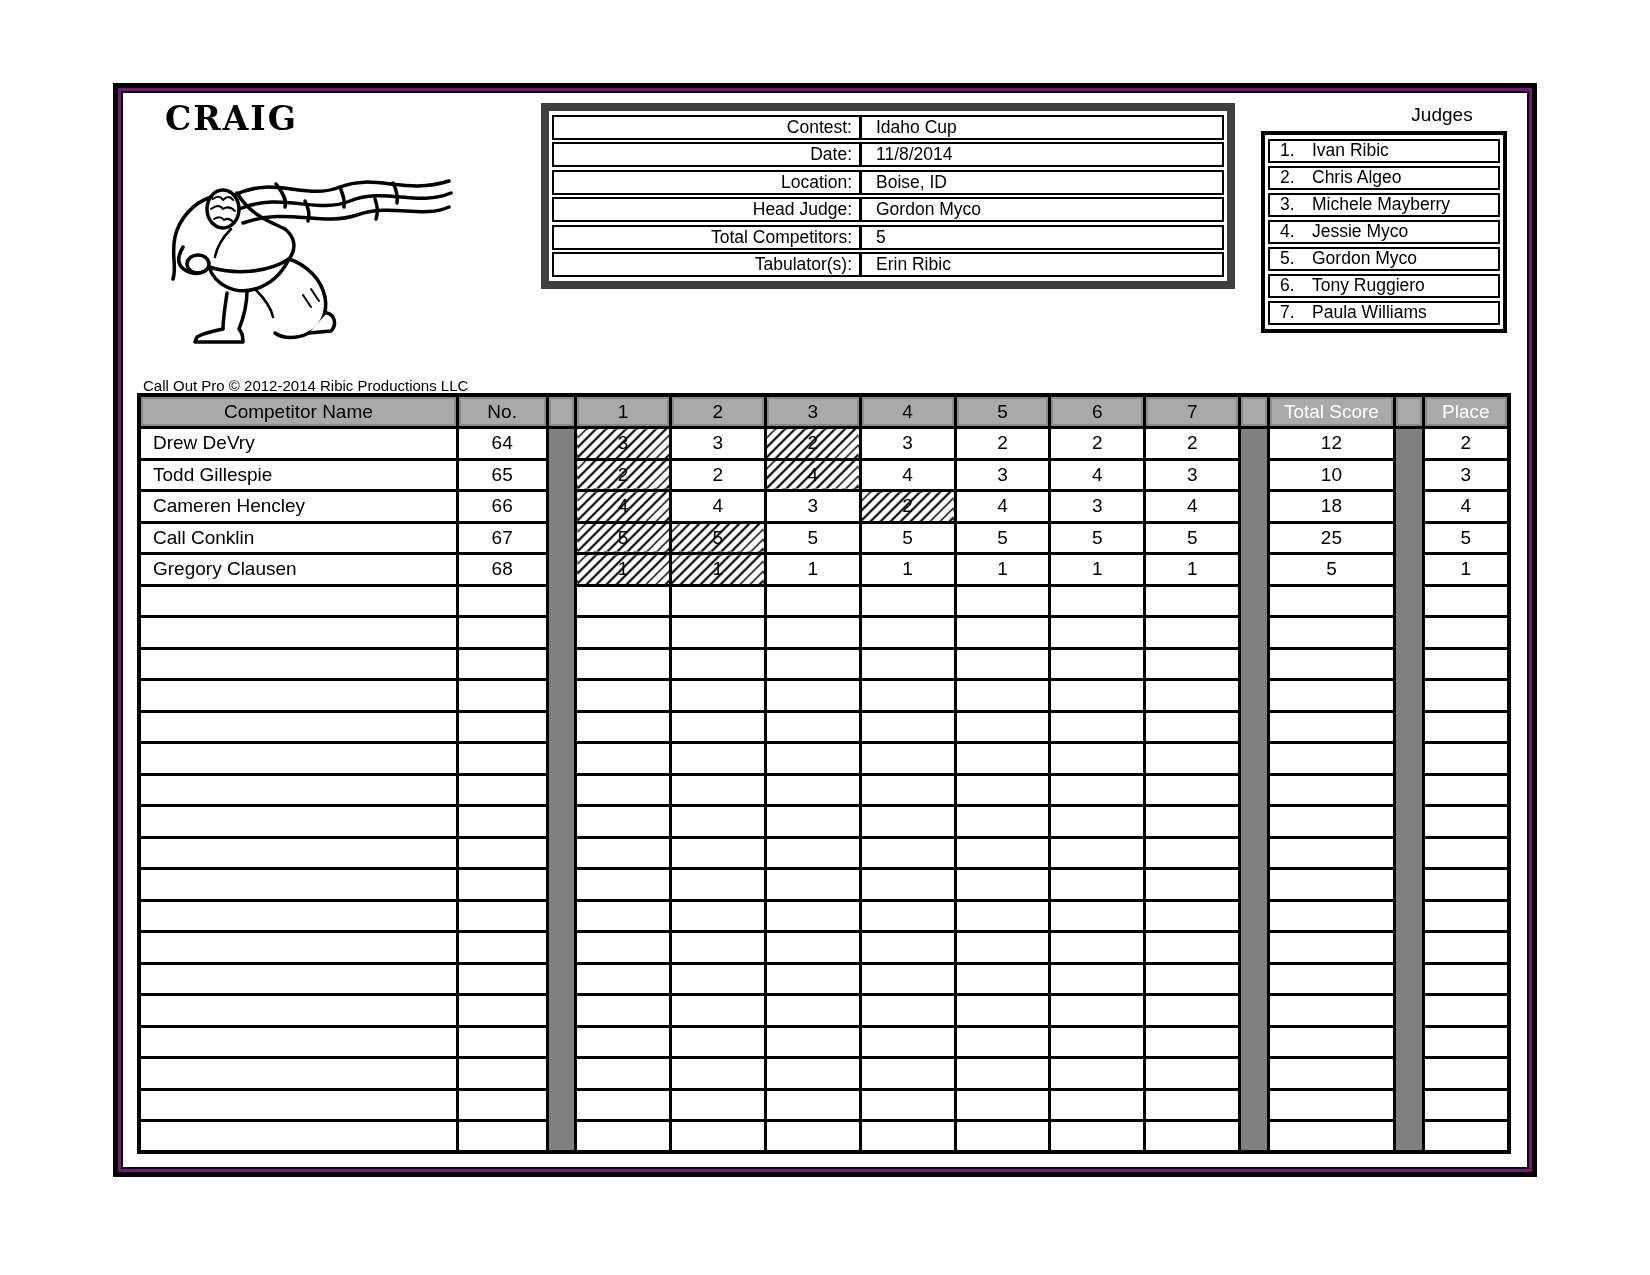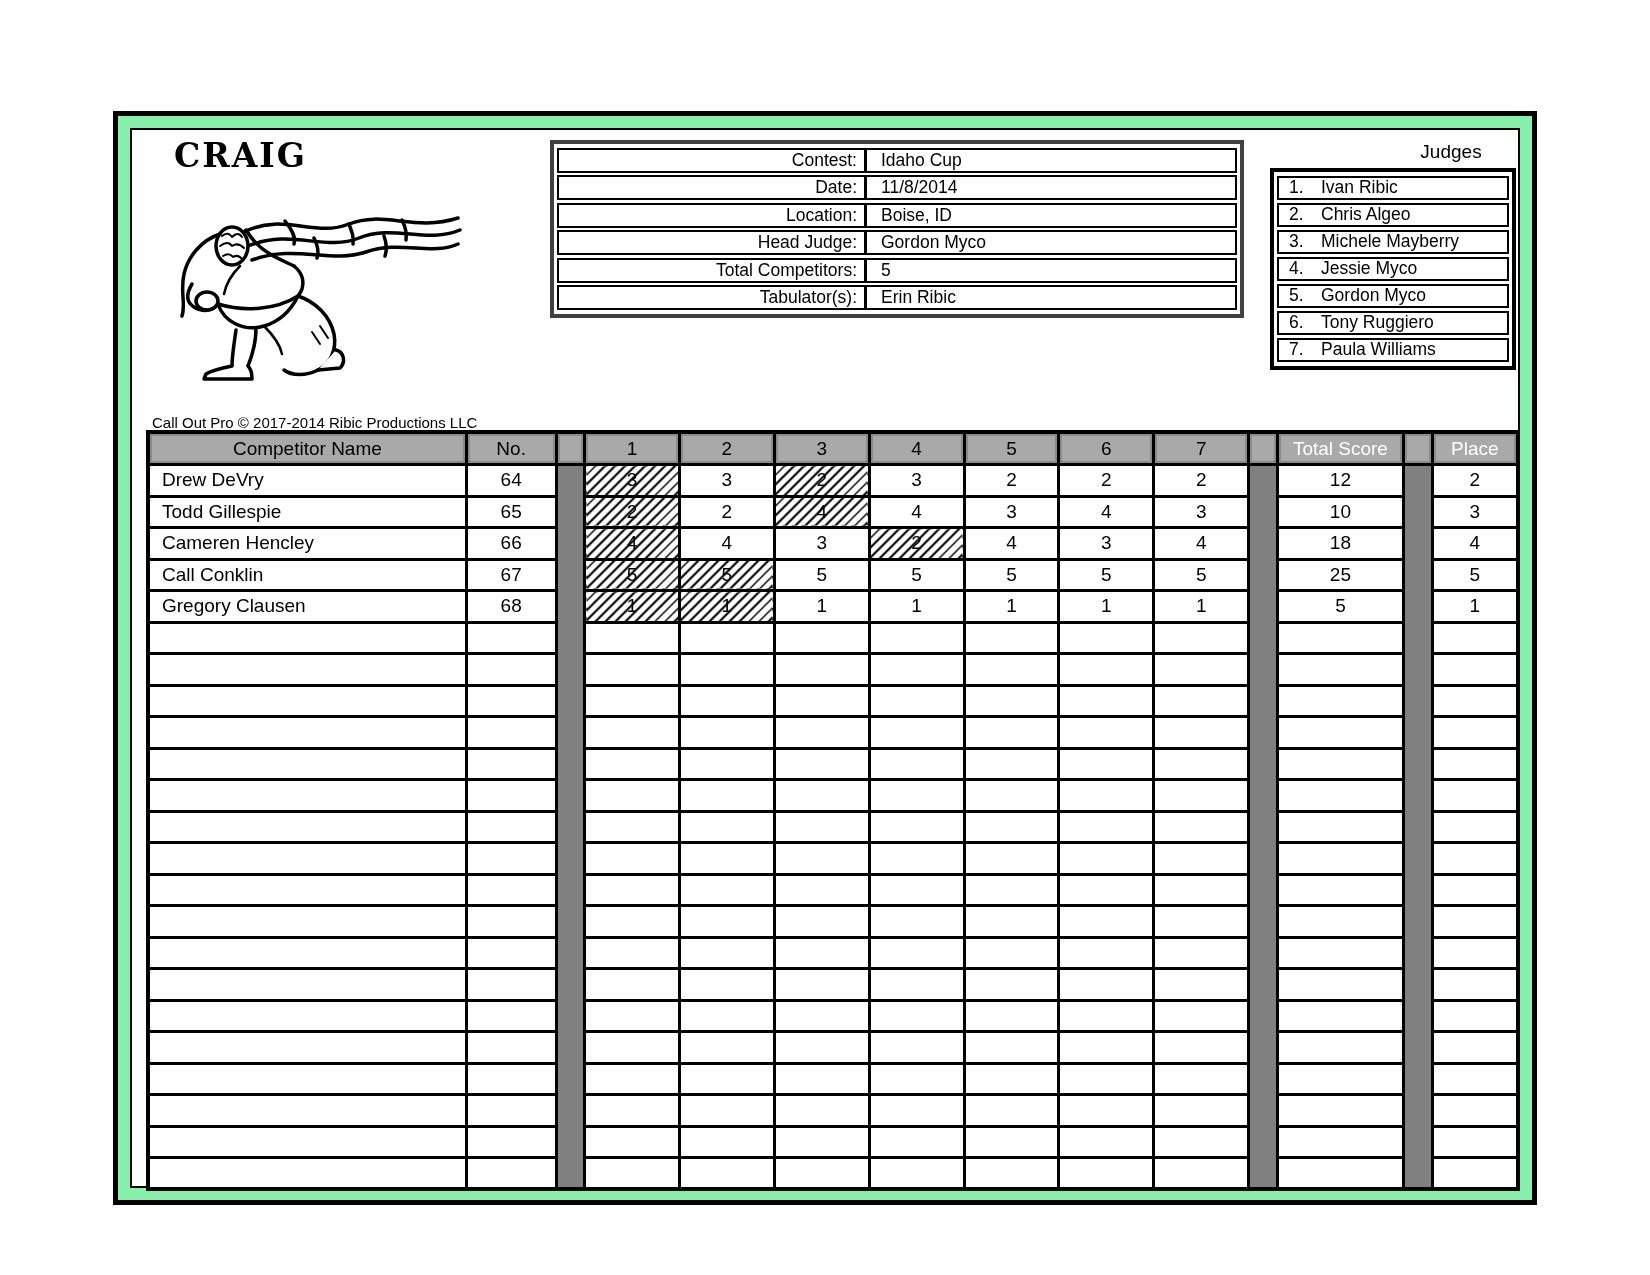--- a/index.html
+++ b/index.html
@@ -3,39 +3,39 @@
 <meta charset="utf-8">
 <style>
   html,body { margin:0; padding:0; background:#ffffff; }
   #stage {
     position:relative; width:1650px; height:1275px; background:#ffffff;
     font-family:"Liberation Sans", sans-serif; color:#000; overflow:hidden;
   }
   
   .sheet {
     position:absolute; left:113px; top:83px; width:1424px; height:1094px;
-    border:5px solid #000; box-sizing:border-box; padding:12px; background:#86efac;margin-top:28px;
+    border:5px solid #000; box-sizing:border-box; padding:3px; background:#701a75;
   }
   .sheet-inner {
     position:relative; width:100%; height:100%;
     border:2px solid #000; box-sizing:border-box; background:#fff;
   }
   
   .logo-text { position:absolute; left:42px; top:8px; line-height:36px; }
   .logo-line {
     font-family:"DejaVu Serif", serif; font-weight:900; font-size:33px;
     letter-spacing:2px; color:#000; white-space:nowrap;
   }
   .logo-fig { position:absolute; left:12px; top:74px; }
   
   .copyright { position:absolute; left:20px; top:284px; font-size:15px; color:#000; }
   
   .contest-box {
     position:absolute; left:418px; top:10px; width:694px;
-    border:4px solid #404040; box-sizing:border-box; background:#fff; padding:1px 0;
+    border:8px solid #404040; box-sizing:border-box; background:#fff; padding:1px 0;
   }
   .cinfo-row {
     display:flex; align-items:center; height:25px; margin:2.5px 3px;
     border:2px solid #000; box-sizing:border-box;
   }
   .cinfo-label {
     width:305px; text-align:right; font-size:17.5px; padding-right:7px;
     white-space:nowrap; box-sizing:border-box;
   }
   .cinfo-value {
@@ -128,21 +128,21 @@
 
           <path d="M154,92 C172,98 186,112 190,130 C193,146 186,160 174,166"></path>
           <path d="M174,166 C162,172 148,172 140,166"></path>
           <path d="M174,166 L196,164 C202,158 200,148 192,146" fill="#fff"></path>
           <path d="M120,122 C128,130 136,140 138,150" stroke-width="2.5"></path>
           <path d="M168,128 l8,12" stroke-width="2"></path>
           <path d="M176,122 l8,12" stroke-width="2"></path>
         </g>
       </svg>
 
-      <div class="copyright">Call Out Pro © 2017-2014 Ribic Productions LLC</div>
+      <div class="copyright">Call Out Pro © 2012-2014 Ribic Productions LLC</div>
 
       <div class="contest-box">
         <div>
             <div class="cinfo-row">
               <div class="cinfo-label">Contest:</div>
               <div class="cinfo-value">Idaho Cup</div>
             </div>
             <div class="cinfo-row">
               <div class="cinfo-label">Date:</div>
               <div class="cinfo-value">11/8/2014</div>

